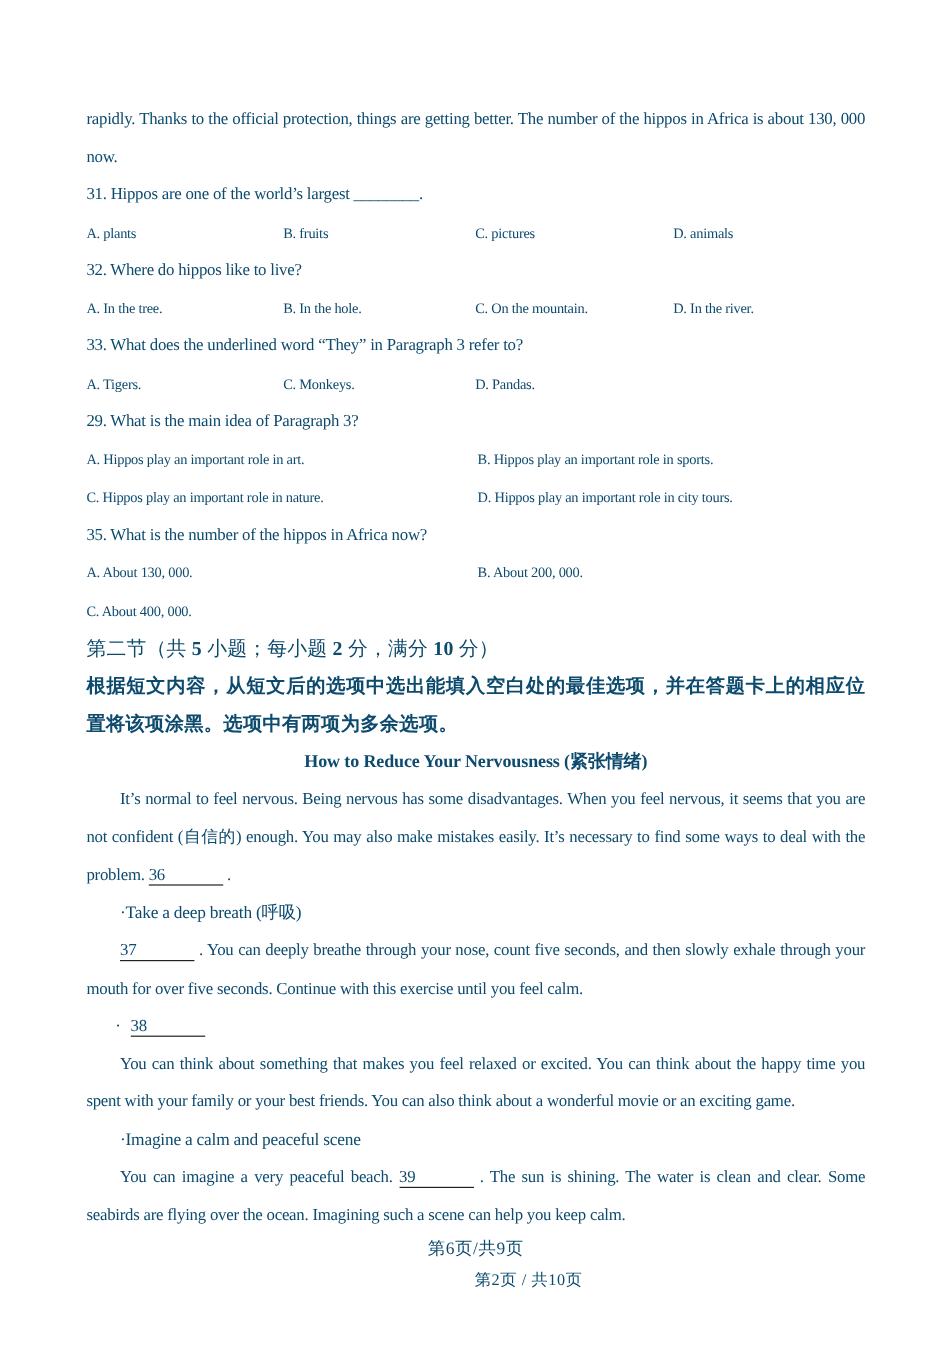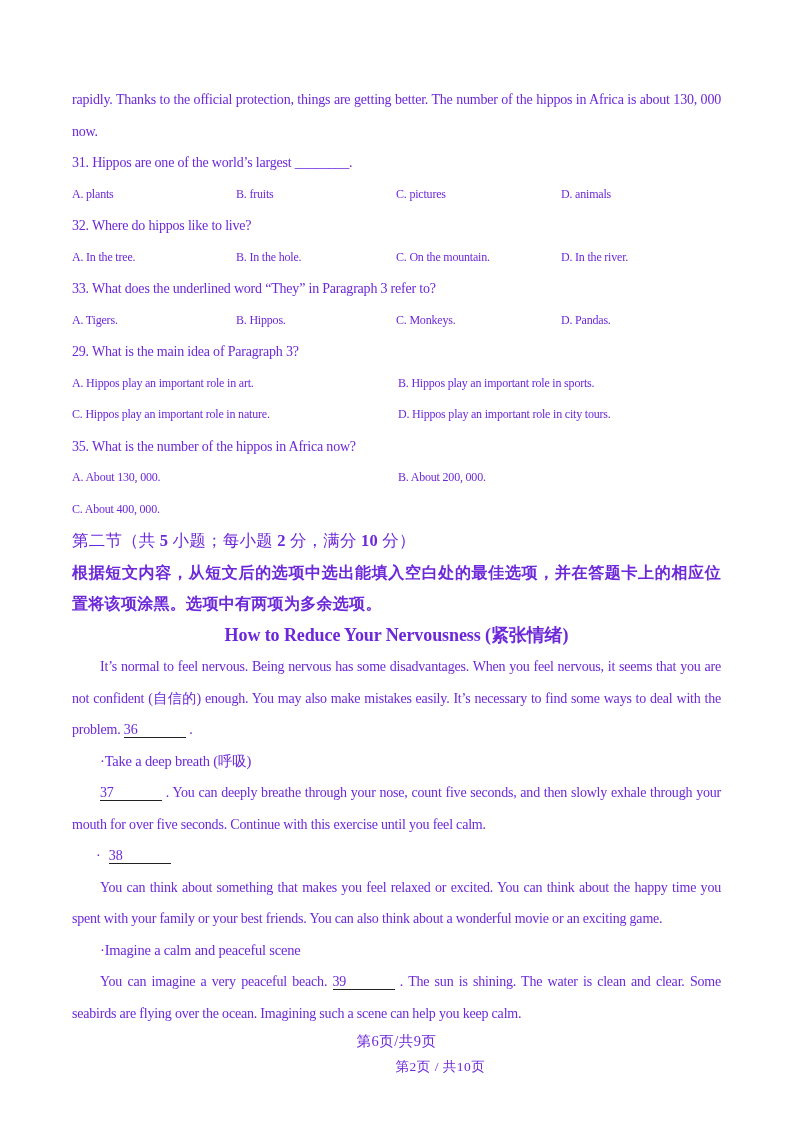--- a/index.html
+++ b/index.html
@@ -1,31 +1,31 @@
 <!DOCTYPE html>
 <html><head>
 <meta charset="utf-8">
 <style>
   html,body{margin:0;padding:0;background:#ffffff;}
   .page{
     width:793px;height:1122px;background:#ffffff;box-sizing:border-box;
     padding:84px 72px 0 72px;position:relative;overflow:hidden;
-    font-family:"Liberation Serif",serif;color:#6d28d9;
+    font-family:"Liberation Serif",serif;color:#0c4a6e;
   }
   p{margin:0;}
   .en{font-size:14px;line-height:31.5px;letter-spacing:-0.2px;}
   .just{text-align:justify;}
   .indent{text-indent:28px;}
   .opt-row{display:grid;font-size:12px;line-height:31.5px;letter-spacing:-0.2px;}
   .c4{grid-template-columns:164px 160px 165px 1fr;}
   .c2{grid-template-columns:326px 1fr;}
   .cn-header{font-size:16.5px;line-height:31.5px;letter-spacing:0.2px;}
   .cn-header .num{font-weight:bold;}
   .cn-instr{font-size:16px;line-height:31.5px;text-align:justify;letter-spacing:0.3px;font-weight:bold;}
-  .title{font-weight:bold;font-size:18px;line-height:31.5px;text-align:center;letter-spacing:-0.1px;}
+  .title{font-weight:bold;font-size:15px;line-height:31.5px;text-align:center;letter-spacing:-0.1px;}
   .subhead{font-weight:normal;font-size:14.5px;line-height:31.5px;text-indent:28px;letter-spacing:-0.2px;}
   .blank{
     display:inline-block;min-width:62px;text-indent:0;
     border-bottom:1px solid #222;line-height:15px;vertical-align:baseline;
   }
   .dot-line{font-size:14px;line-height:31.5px;text-indent:24px;}
   .dot-line .dot{margin-right:8px;}
   .footer-primary{text-align:center;font-size:14.5px;line-height:24px;letter-spacing:0.5px;}
   .footer-secondary{text-align:center;font-size:13.5px;line-height:27px;letter-spacing:0.5px;position:relative;left:44px;}
 </style>
@@ -48,21 +48,20 @@
   <div class="opt-row c4">
     <span>A. In the tree.</span>
     <span>B. In the hole.</span>
     <span>C. On the mountain.</span>
     <span>D. In the river.</span>
   </div>
 
   <p class="en">33. What does the underlined word “They” in Paragraph 3 refer to?</p>
   <div class="opt-row c4">
     <span>A. Tigers.</span>
-    <span>B. Hippos.</span>
     <span>C. Monkeys.</span>
     <span>D. Pandas.</span>
   </div>
 
   <p class="en">29. What is the main idea of Paragraph 3?</p>
   <div class="opt-row c2">
     <span>A. Hippos play an important role in art.</span>
     <span>B. Hippos play an important role in sports.</span>
   </div>
   <div class="opt-row c2">

